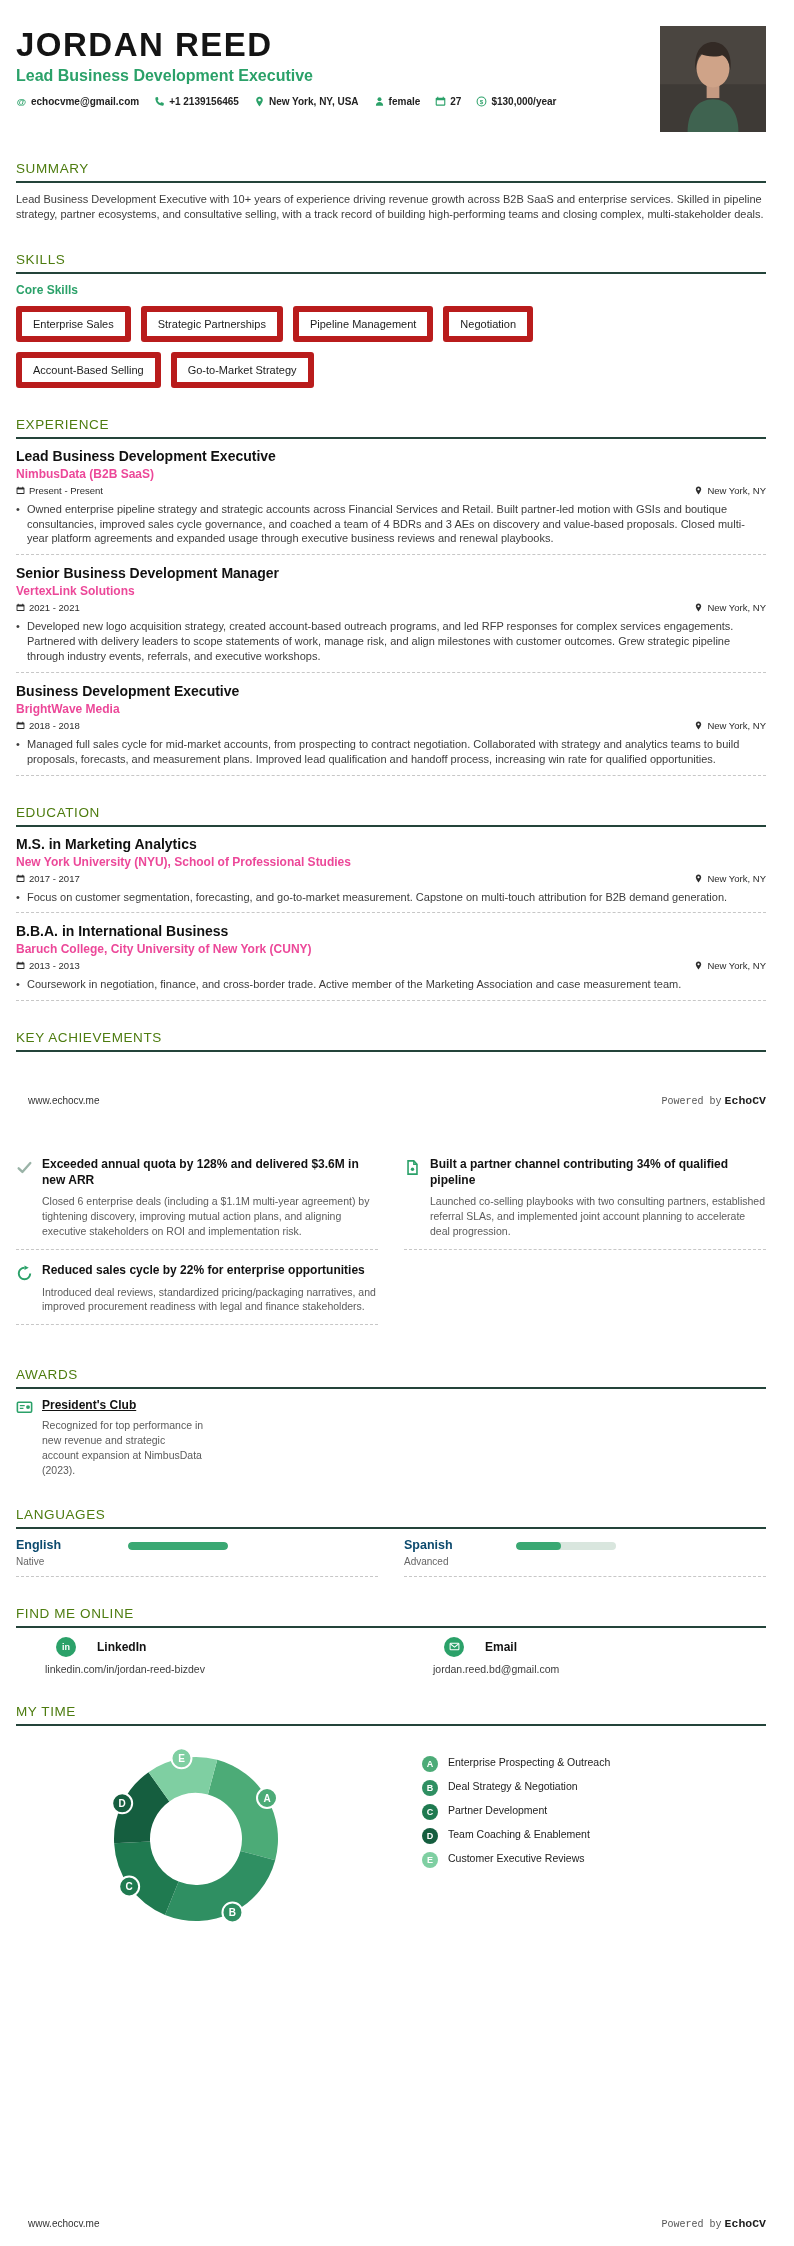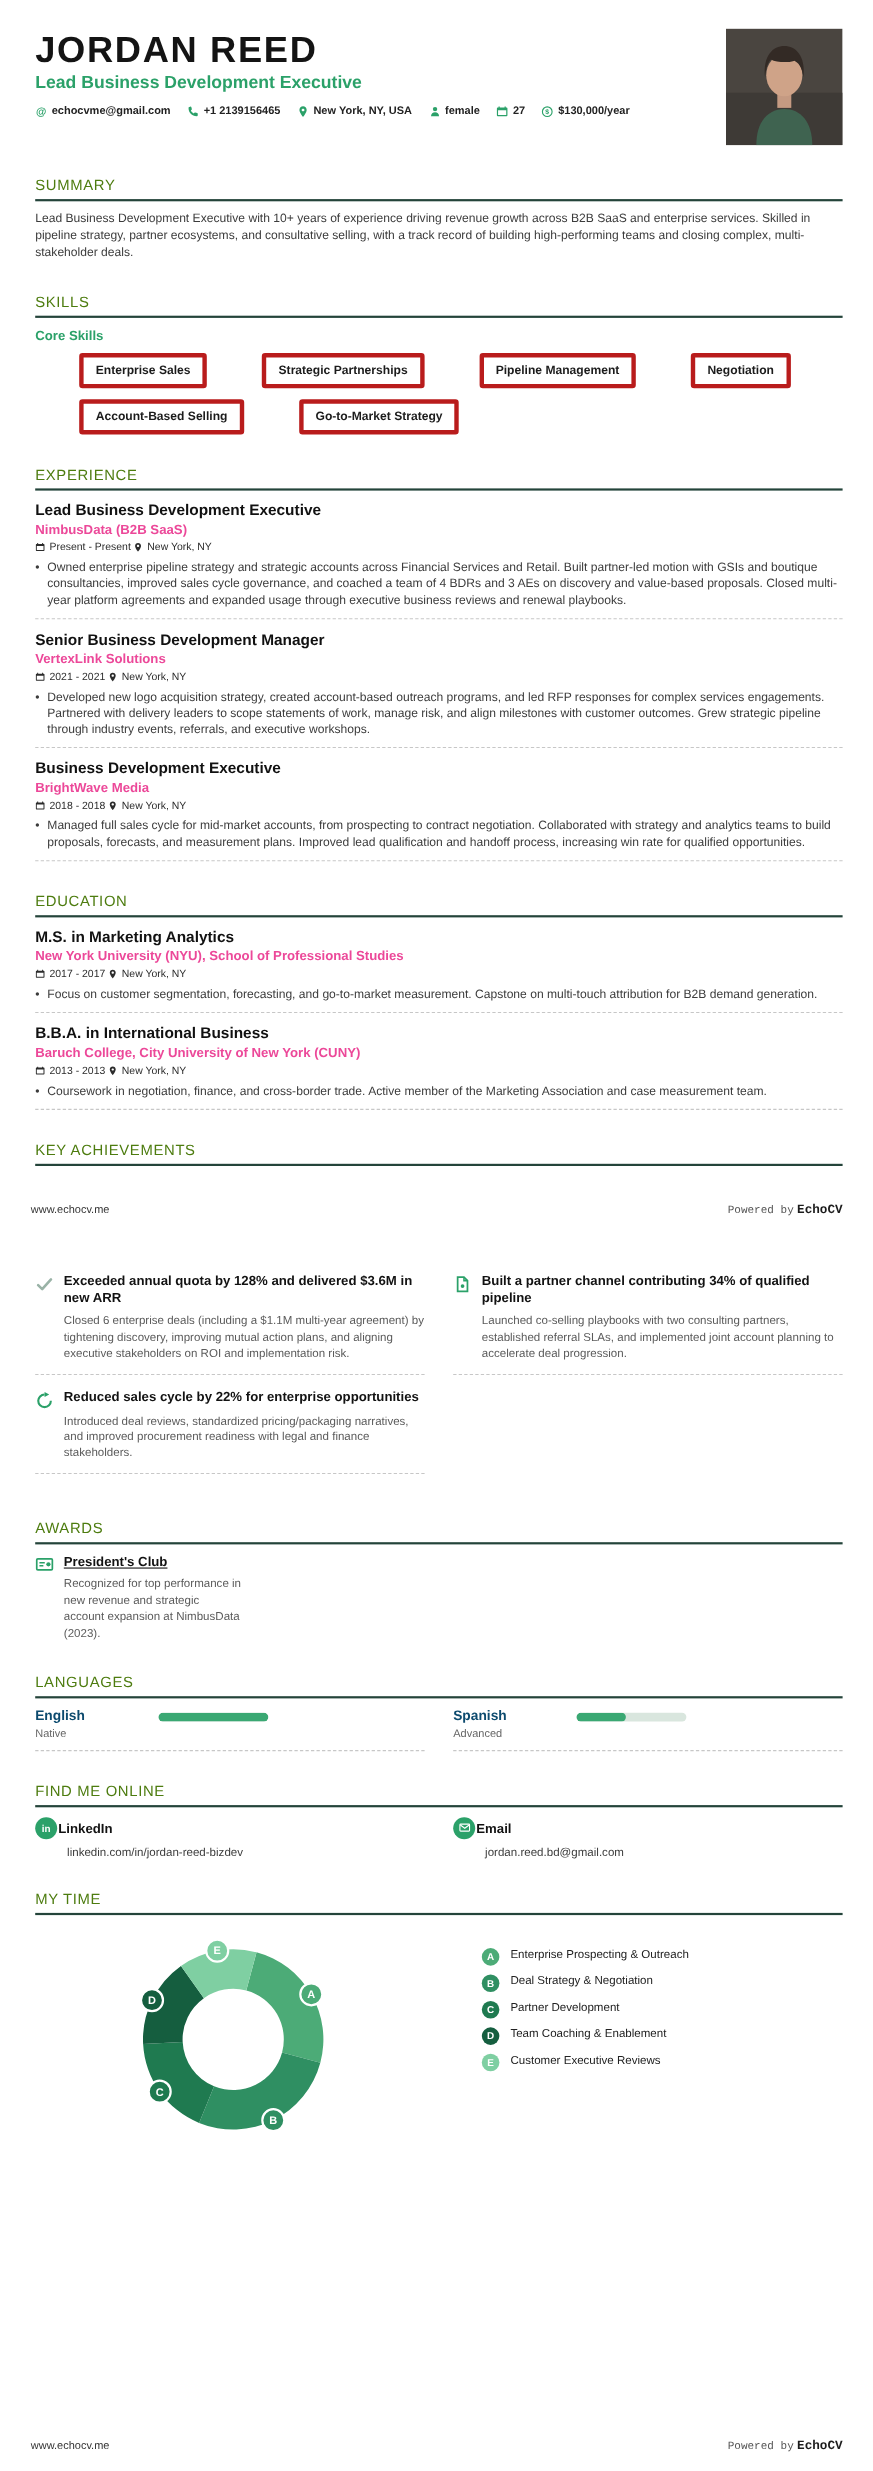--- a/index.html
+++ b/index.html
@@ -1,18 +1,18 @@
 <!DOCTYPE html>
 <html><head>
 <meta charset="utf-8">
 <style>
   * { margin:0; padding:0; box-sizing:border-box; }
   html,body { background:#fff; }
   body { width:794px; font-family:"Liberation Sans", sans-serif; color:#161616; }
-  .page { width:794px; height:1123px; position:relative; overflow:hidden; background:#fff; padding:26px 28px 0 32px; }
+  .page { width:794px; height:1123px; position:relative; overflow:hidden; background:#fff; padding:26px 28px 0 16px; }
   .page-footer { position:absolute; left:28px; right:28px; bottom:16px; display:flex; justify-content:space-between; align-items:baseline; }
   .f-site { font-size:10px; color:#333; }
   .f-right { font-size:10px; color:#555;font-family:Liberation Mono, monospace; }
   .f-brand { font-size:11.5px; font-weight:bold; color:#1c1c1c; margin-left:3px; }
 
   
   .hdr { display:flex; justify-content:space-between; align-items:flex-start; }
   .name { font-size:33px; font-weight:800; letter-spacing:1.5px; color:#141414; }
   .title { font-size:16px; font-weight:bold; color:#2ba169; margin-top:3px; }
   .contacts { display:flex; flex-wrap:wrap; gap:15px; margin-top:11px; align-items:center; }
@@ -22,28 +22,28 @@
 
   
   .sec { margin-top:16px; }
   .sec-h { font-size:13.5px; font-weight:normal; color:#4d7c0f; letter-spacing:.6px; padding-bottom:5px; border-bottom:2px solid #24443a;margin-top:29px; }
   .sec-b { padding-top:9px; }
   .summary-text { font-size:11px; color:#3c3c3c; line-height:1.4; }
 
   
   .skills-group { font-size:12px; font-weight:bold; color:#2ba169; margin-bottom:9px; }
   .chip-row { display:flex; gap:10px; margin-bottom:10px; }
-  .chip { border:4px solid #b91c1c; border-radius:3px; padding:6px 11px; font-size:11px; font-weight:bold; color:#1c1c1c; white-space:nowrap;margin-left:40px; }
+  .chip { border:6px solid #b91c1c; border-radius:3px; padding:6px 11px; font-size:11px; font-weight:normal; color:#1c1c1c; white-space:nowrap; }
 
   
   .xp-item { border-bottom:1px dashed #c7c7c7; padding-bottom:8px; margin-bottom:10px; }
   .xp-item.last { margin-bottom:0; }
   .xp-title { font-size:14px; font-weight:bold; color:#111; }
   .xp-company { font-size:12px; font-weight:bold; color:#ec4899; margin-top:3px; }
-  .meta-row { display:flex; gap:2px; margin-top:4px; align-items:center; }
+  .meta-row { display:flex; gap:14px; margin-top:4px; align-items:center;justify-content:space-between; }
   .meta { display:flex; align-items:center; gap:4px; font-size:9.5px; color:#2c2c2c; }
   .micon { width:9px; height:9px; color:#2c2c2c; display:block; }
   .bullet { position:relative; padding-left:11px; font-size:11px; color:#3c3c3c; line-height:1.35; margin-top:6px; }
   .bullet::before { content:"•"; position:absolute; left:0; top:0; }
 
   
   .ach-grid { display:flex; gap:26px; }
   .ach-col { flex:1; min-width:0; }
   .ach-item { display:flex; gap:9px; border-bottom:1px dashed #c7c7c7; padding-bottom:10px; margin-bottom:13px; }
   .ach-ic { width:17px; height:17px; flex:none; margin-top:2px; color:#2ba169; }
@@ -63,21 +63,21 @@
   .lang-item { flex:1; display:flex; border-bottom:1px dashed #c7c7c7; padding-bottom:9px; }
   .lang-info { width:112px; }
   .lang-name { font-size:12.5px; font-weight:bold; color:#0c4a6e; }
   .lang-level { font-size:10px; color:#666; margin-top:4px; }
   .lang-bar { width:100px; height:8px; border-radius:4px; background:#d9e6de; margin-top:4px; overflow:hidden; }
   .lang-fill { height:100%; border-radius:4px; background:#3aa873; }
 
   
   .online-row { display:flex; gap:26px; }
   .online-item { flex:1; }
-  .online-head { display:flex; align-items:center; gap:1px; }
+  .online-head { display:flex; align-items:center; gap:21px;margin-left:40px; }
   .round-icon { width:20px; height:20px; border-radius:50%; background:#2ba169; color:#fff; display:inline-flex; align-items:center; justify-content:center; font-size:9px; font-weight:bold; flex:none; }
   .ric { width:11px; height:11px; color:#fff; display:block; }
   .online-label { font-size:12px; font-weight:bold; color:#121212; }
   .online-link { font-size:10.5px; color:#3c3c3c; margin-top:6px; margin-left:29px; }
 
   
   .mytime-row { display:flex; padding-top:8px; }
   .donut-box { width:360px; display:flex; justify-content:center; }
   .legend { display:flex; flex-direction:column; gap:8px; padding-top:22px; margin-left:46px; }
   .legend-item { display:flex; gap:10px; align-items:flex-start; }

